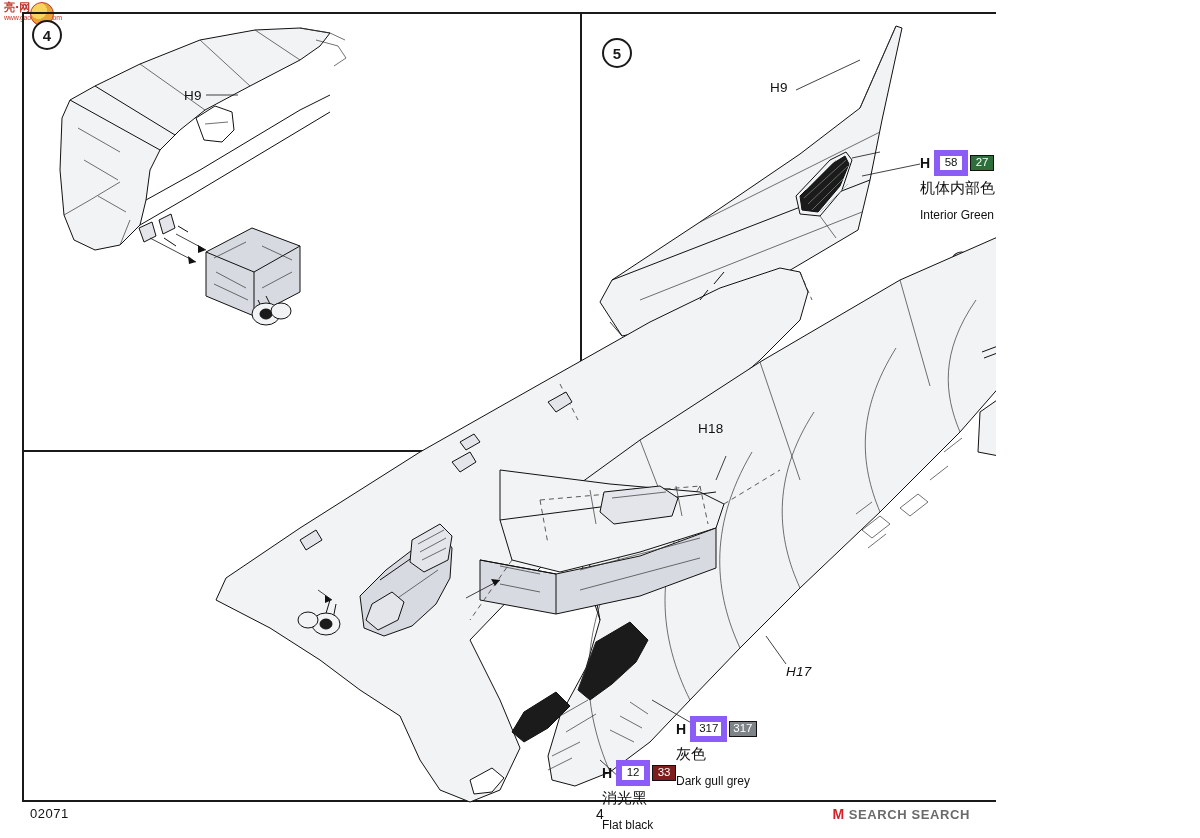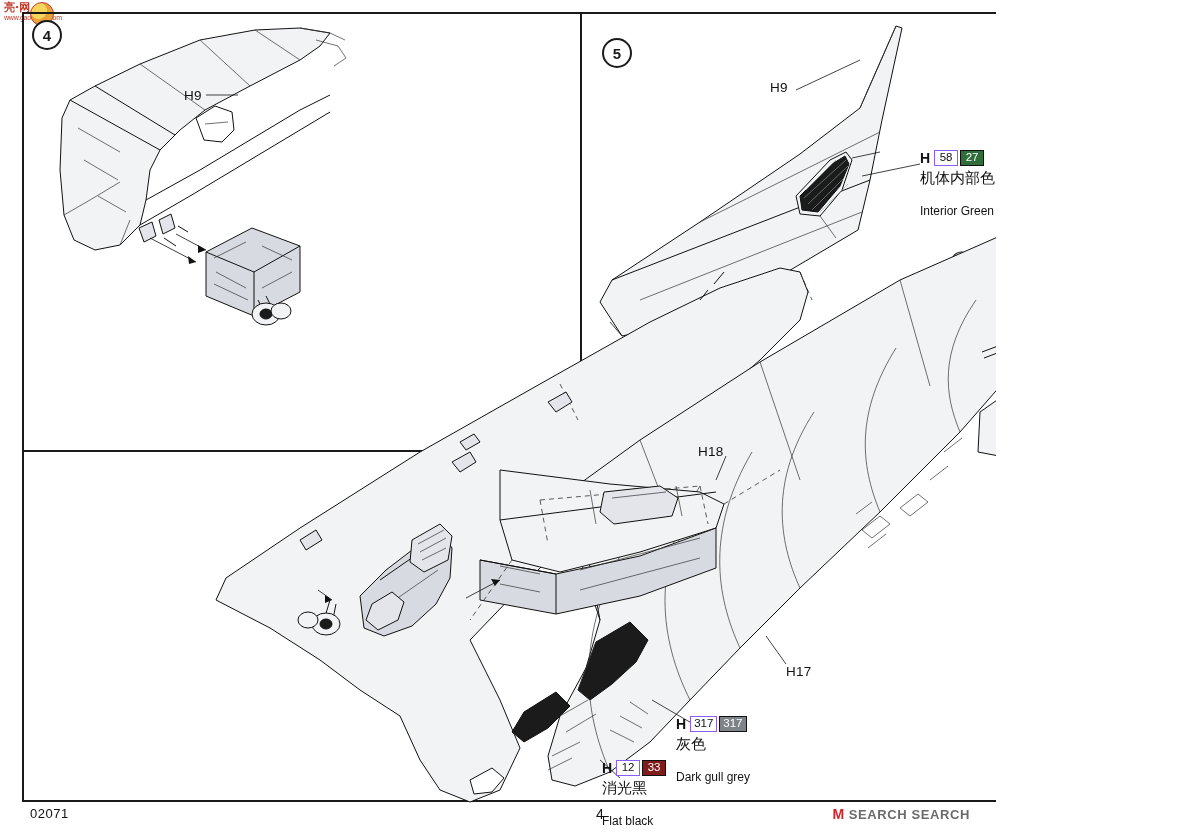--- a/index.html
+++ b/index.html
@@ -74,21 +74,21 @@
     font-size: 13px;
     color: #111;
     line-height: 1;
   }
   .paint .hletter {
     font-weight: bold;
     font-size: 14px;
     margin-right: 2px;
   }
   .paint .codebox {
-    border: 1px solid #8b5cf6;
+    border: 6px solid #8b5cf6;
     padding: 1px 3px;
     font-size: 11.5px;
     background: #fff;
     min-width: 16px;
     text-align: center;
   }
   .paint .swatch {
     border: 1px solid #111;
     padding: 1px 3px;
     font-size: 11.5px;
@@ -98,21 +98,21 @@
   }
   .paint .cn {
     font-size: 15px;
     color: #111;
     margin-top: 3px;
     font-family: "DejaVu Sans", sans-serif;
   }
   .paint .en {
     font-size: 12px;
     color: #111;
-    margin-top: 16px;
+    margin-top: 10px;
   }
 
   .footer-code {
     position: absolute;
     left: 30px;
     top: 806px;
     font-size: 13px;
     color: #111;
     letter-spacing: 0.5px;
   }
@@ -420,22 +420,22 @@
       <path class="leader" d="M620,778 L600,760"></path>
       <path class="leader" d="M880,152 L852,158"></path>
     </g>
   </svg>
 
   <div class="step-badge" id="step4-badge">4</div>
   <div class="step-badge" id="step5-badge">5</div>
 
   <div class="part-label" style="left:184px; top:88px;">H9</div>
   <div class="part-label" style="left:770px; top:80px;">H9</div>
-  <div class="part-label" style="left:698px; top:444px;">H18</div>
-  <div class="part-label" style="left:786px; top:664px;">H17</div>
+  <div class="part-label" style="left:698px; top:421px;">H18</div>
+  <div class="part-label" style="left:786px; top:664px;font-style:italic;">H17</div>
 
   <div class="paint" style="left:920px; top:150px;">
     <div class="row1">
       <span class="hletter">H</span>
       <span class="codebox">58</span>
       <span class="swatch" style="background:#2f6e3a;">27</span>
     </div>
     <div class="cn">机体内部色</div>
     <div class="en">Interior Green</div>
   </div>

